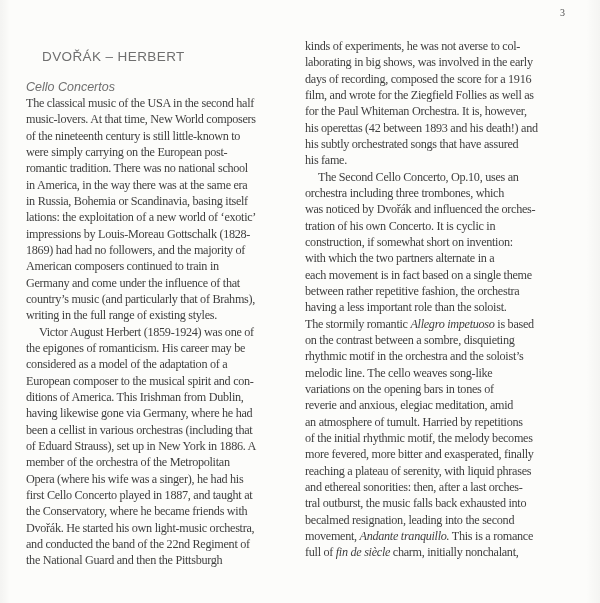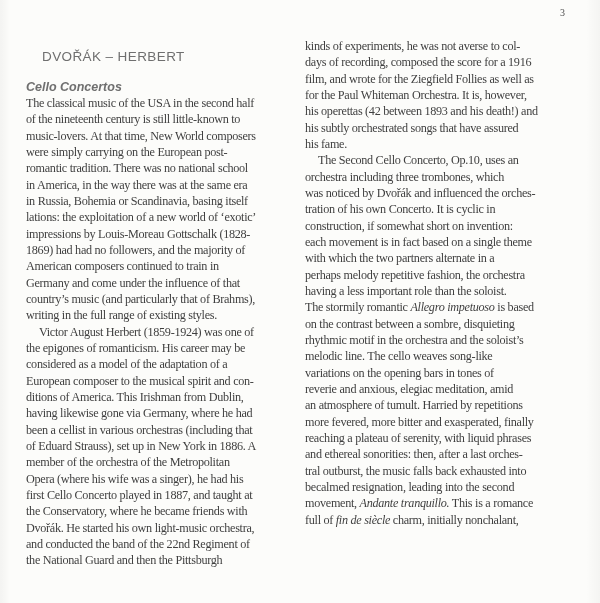--- a/index.html
+++ b/index.html
@@ -29,21 +29,21 @@
     font-size:10px;color:#4c4c4c;
   }
   .masthead{position:absolute;left:26px;top:33px;}
   .title{
     font-family:"Liberation Sans", sans-serif;
     font-size:13.5px;font-weight:400;letter-spacing:0.4px;
     color:var(--head);margin:16px;line-height:15px;
   }
   .subtitle{
     font-family:"Liberation Sans", sans-serif;
-    font-style:italic;font-size:12.5px;font-weight:700;
+    font-style:italic;font-size:12.5px;font-weight:400;
     color:var(--head);margin:1px 0 0 0;line-height:14px;
   }
   .col{
     position:absolute;
     font-size:12.2px;line-height:16.33px;letter-spacing:-0.3px;
     white-space:nowrap;color:var(--ink);
   }
   .col-left{left:26px;top:95px;width:258px;}
   .col-right{left:305px;top:38px;width:268px;}
   .line{height:16.33px;}
@@ -56,22 +56,22 @@
 <div class="page">
   <div class="page-number">3</div>
 
   <div class="masthead">
     <h1 class="title">DVOŘÁK – HERBERT</h1>
     <p class="subtitle">Cello Concertos</p>
   </div>
 
   <div class="col col-left">
       <div class="line"><span>The classical music of the USA in the second half</span></div>
+      <div class="line"><span>music-lovers. At that time, New World composers</span></div>
       <div class="line"><span>of the nineteenth century is still little-known to</span></div>
-      <div class="line"><span>music-lovers. At that time, New World composers</span></div>
       <div class="line"><span>were simply carrying on the European post-</span></div>
       <div class="line"><span>romantic tradition. There was no national school</span></div>
       <div class="line"><span>in America, in the way there was at the same era</span></div>
       <div class="line"><span>in Russia, Bohemia or Scandinavia, basing itself</span></div>
       <div class="line"><span>lations: the exploitation of a new world of ‘exotic’</span></div>
       <div class="line"><span>impressions by Louis-Moreau Gottschalk (1828-</span></div>
       <div class="line"><span>1869) had had no followers, and the majority of</span></div>
       <div class="line"><span>American composers continued to train in</span></div>
       <div class="line"><span>Germany and come under the influence of that</span></div>
       <div class="line"><span>country’s music (and particularly that of Brahms),</span></div>
@@ -88,42 +88,44 @@
       <div class="line"><span>Opera (where his wife was a singer), he had his</span></div>
       <div class="line"><span>first Cello Concerto played in 1887, and taught at</span></div>
       <div class="line"><span>the Conservatory, where he became friends with</span></div>
       <div class="line"><span>Dvořák. He started his own light-music orchestra,</span></div>
       <div class="line"><span>and conducted the band of the 22nd Regiment of</span></div>
       <div class="line"><span>the National Guard and then the Pittsburgh</span></div>
     </div>
 
   <div class="col col-right">
       <div class="line"><span>kinds of experiments, he was not averse to col-</span></div>
+      <div class="line"><span>laborating in big shows, was involved in the early</span></div>
       <div class="line"><span>days of recording, composed the score for a 1916</span></div>
       <div class="line"><span>film, and wrote for the Ziegfield Follies as well as</span></div>
       <div class="line"><span>for the Paul Whiteman Orchestra. It is, however,</span></div>
       <div class="line"><span>his operettas (42 between 1893 and his death!) and</span></div>
       <div class="line"><span>his subtly orchestrated songs that have assured</span></div>
       <div class="line"><span>his fame.</span></div>
       <div class="line indent"><span>The Second Cello Concerto, Op.10, uses an</span></div>
       <div class="line"><span>orchestra including three trombones, which</span></div>
       <div class="line"><span>was noticed by Dvořák and influenced the orches-</span></div>
       <div class="line"><span>tration of his own Concerto. It is cyclic in</span></div>
       <div class="line"><span>construction, if somewhat short on invention:</span></div>
+      <div class="line"><span>with which the two partners alternate in a</span></div>
       <div class="line"><span>each movement is in fact based on a single theme</span></div>
-      <div class="line"><span>with which the two partners alternate in a</span></div>
-      <div class="line"><span>perhaps melody repetitive fashion, the orchestra</span></div>
+      <div class="line"><span>between rather repetitive fashion, the orchestra</span></div>
       <div class="line"><span>having a less important role than the soloist.</span></div>
       <div class="line"><span>The stormily romantic </span><em>Allegro impetuoso</em><span> is based</span></div>
       <div class="line"><span>on the contrast between a sombre, disquieting</span></div>
       <div class="line"><span>rhythmic motif in the orchestra and the soloist’s</span></div>
       <div class="line"><span>melodic line. The cello weaves song-like</span></div>
       <div class="line"><span>variations on the opening bars in tones of</span></div>
       <div class="line"><span>reverie and anxious, elegiac meditation, amid</span></div>
       <div class="line"><span>an atmosphere of tumult. Harried by repetitions</span></div>
+      <div class="line"><span>of the initial rhythmic motif, the melody becomes</span></div>
       <div class="line"><span>more fevered, more bitter and exasperated, finally</span></div>
       <div class="line"><span>reaching a plateau of serenity, with liquid phrases</span></div>
       <div class="line"><span>and ethereal sonorities: then, after a last orches-</span></div>
       <div class="line"><span>tral outburst, the music falls back exhausted into</span></div>
       <div class="line"><span>becalmed resignation, leading into the second</span></div>
       <div class="line"><span>movement, </span><em>Andante tranquillo.</em><span> This is a romance</span></div>
       <div class="line"><span>full of </span><em>fin de siècle</em><span> charm, initially nonchalant,</span></div>
     </div>
 </div>
 

